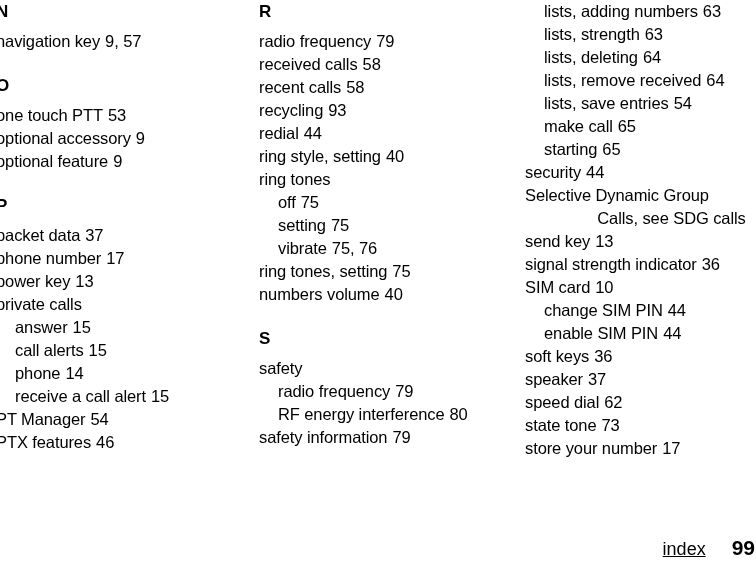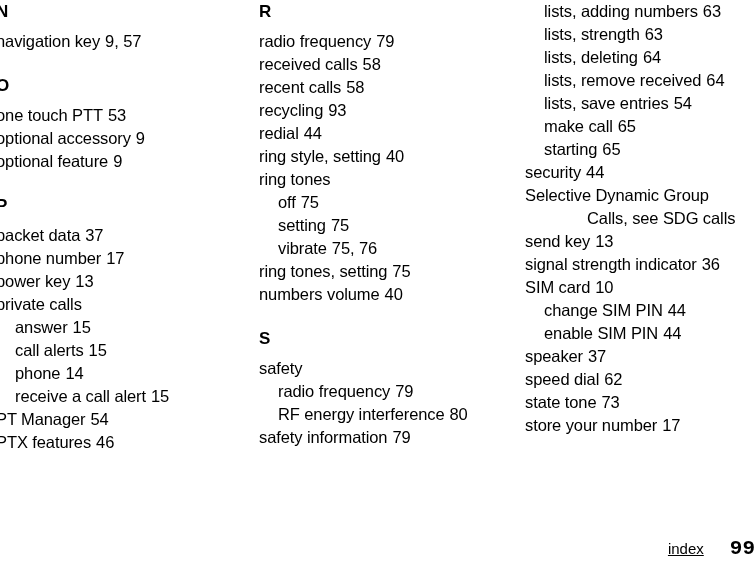--- a/index.html
+++ b/index.html
@@ -43,21 +43,21 @@
     font-weight: normal;
     line-height: 23px;
     margin: 0;
     white-space: nowrap;
     letter-spacing: -0.1px;
   }
   .entry .pg { margin-left: 5px; }
 
   .lvl-0 { padding-left: 0; }
   .lvl-1 { padding-left: 19px; }
-  .lvl-cont { padding-left: 62px; }
+  .lvl-cont { padding-left: 62px; text-align: center; }
 
   
   .gap-before-letter { height: 21px; }
   .gap-after-letter  { height: 7px; }
 
   
   .footer {
     position: absolute;
     left: 0;
     right: 0;
@@ -65,30 +65,29 @@
     height: 30px;
   }
   .footer-inner {
     position: absolute;
     right: 1px;
     bottom: 0;
     display: flex;
     align-items: baseline;
   }
   .footer-label {
-    font-size: 15px;
+    font-size: 18px;
     line-height: 20px;
     text-decoration: underline;
   }
   .footer-pageno {
     font-size: 21px;
     font-weight: bold;
     line-height: 20px;
     margin-left: 26px;
-    font-family: Liberation Mono, monospace;
   }
 </style>
 </head>
 <body>
 
 <div class="page">
 
   <div class="column col-1">
       <div class="section-letter">N</div>
       <div class="gap-after-letter"></div>
@@ -145,20 +144,21 @@
       <div class="entry lvl-1"><span>make call</span><span class="pg">65</span></div>
       <div class="entry lvl-1"><span>starting</span><span class="pg">65</span></div>
       <div class="entry lvl-0"><span>security</span><span class="pg">44</span></div>
       <div class="entry lvl-0"><span>Selective Dynamic Group</span></div>
       <div class="entry lvl-cont"><span>Calls, see SDG calls</span></div>
       <div class="entry lvl-0"><span>send key</span><span class="pg">13</span></div>
       <div class="entry lvl-0"><span>signal strength indicator</span><span class="pg">36</span></div>
       <div class="entry lvl-0"><span>SIM card</span><span class="pg">10</span></div>
       <div class="entry lvl-1"><span>change SIM PIN</span><span class="pg">44</span></div>
       <div class="entry lvl-1"><span>enable SIM PIN</span><span class="pg">44</span></div>
+      <div class="entry lvl-0"><span>soft keys</span><span class="pg">36</span></div>
       <div class="entry lvl-0"><span>speaker</span><span class="pg">37</span></div>
       <div class="entry lvl-0"><span>speed dial</span><span class="pg">62</span></div>
       <div class="entry lvl-0"><span>state tone</span><span class="pg">73</span></div>
       <div class="entry lvl-0"><span>store your number</span><span class="pg">17</span></div>
     </div>
 
   <div class="footer">
     <div class="footer-inner">
       <span class="footer-label">index</span>
       <span class="footer-pageno">99</span>

